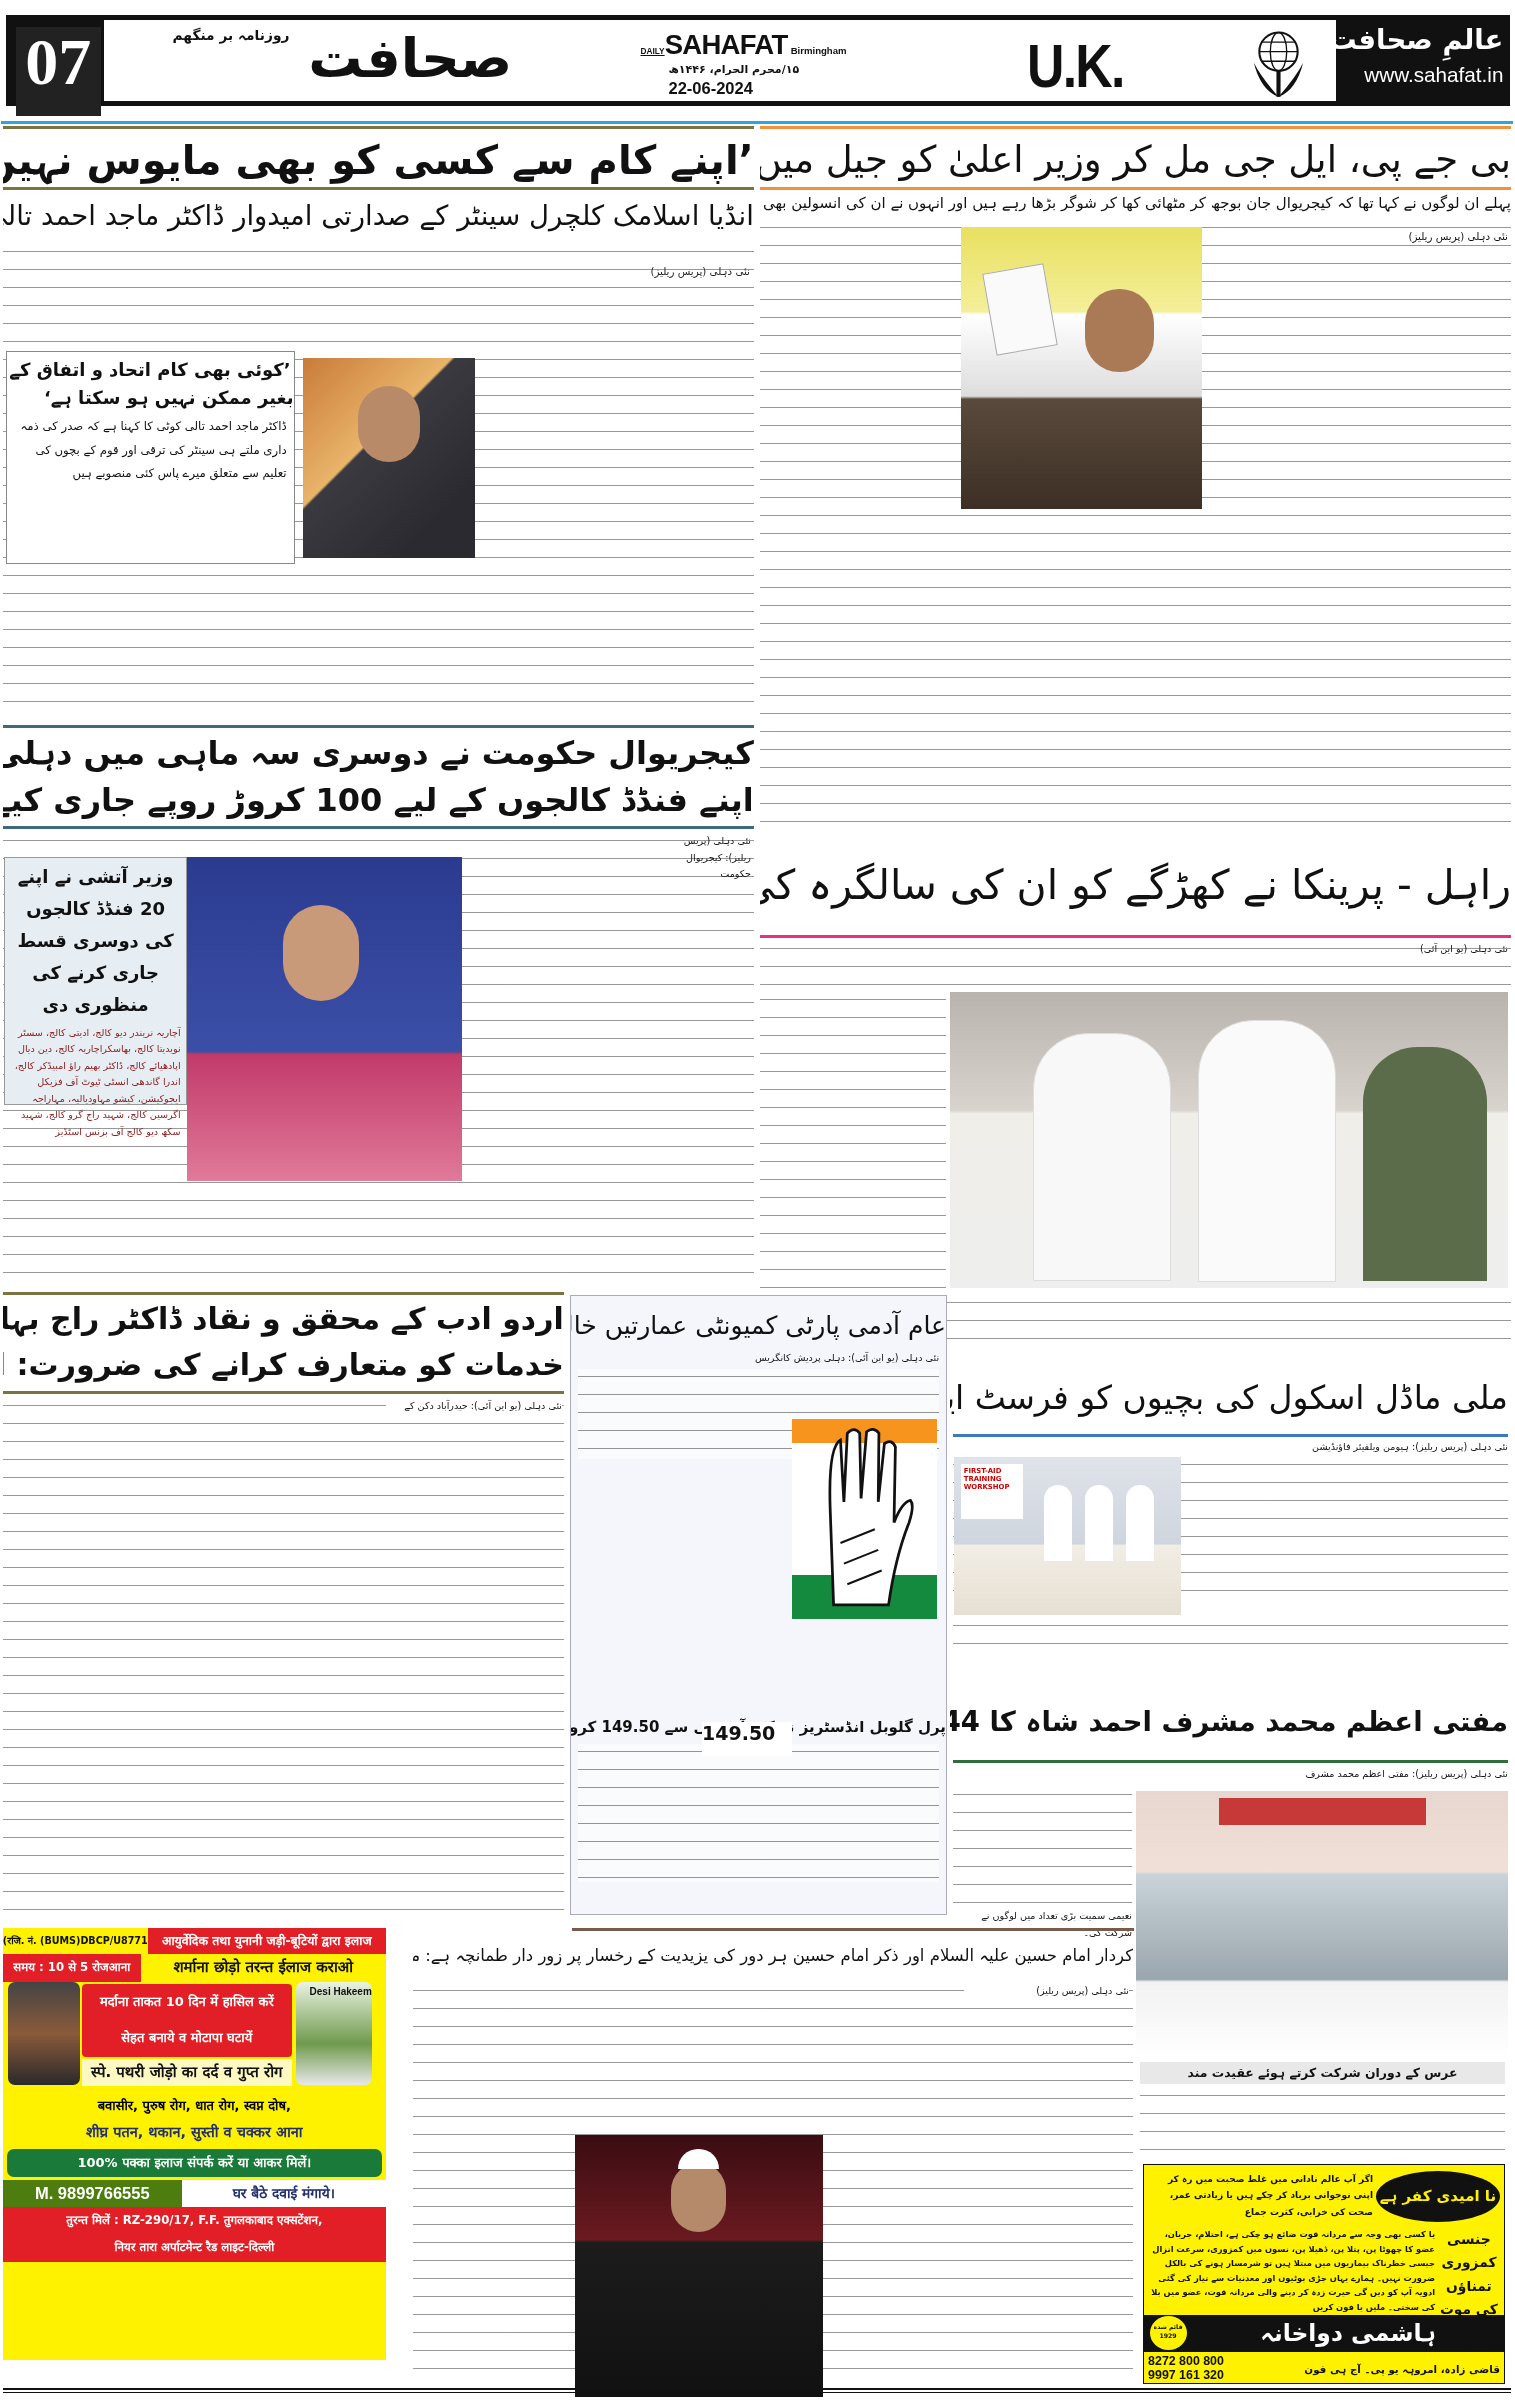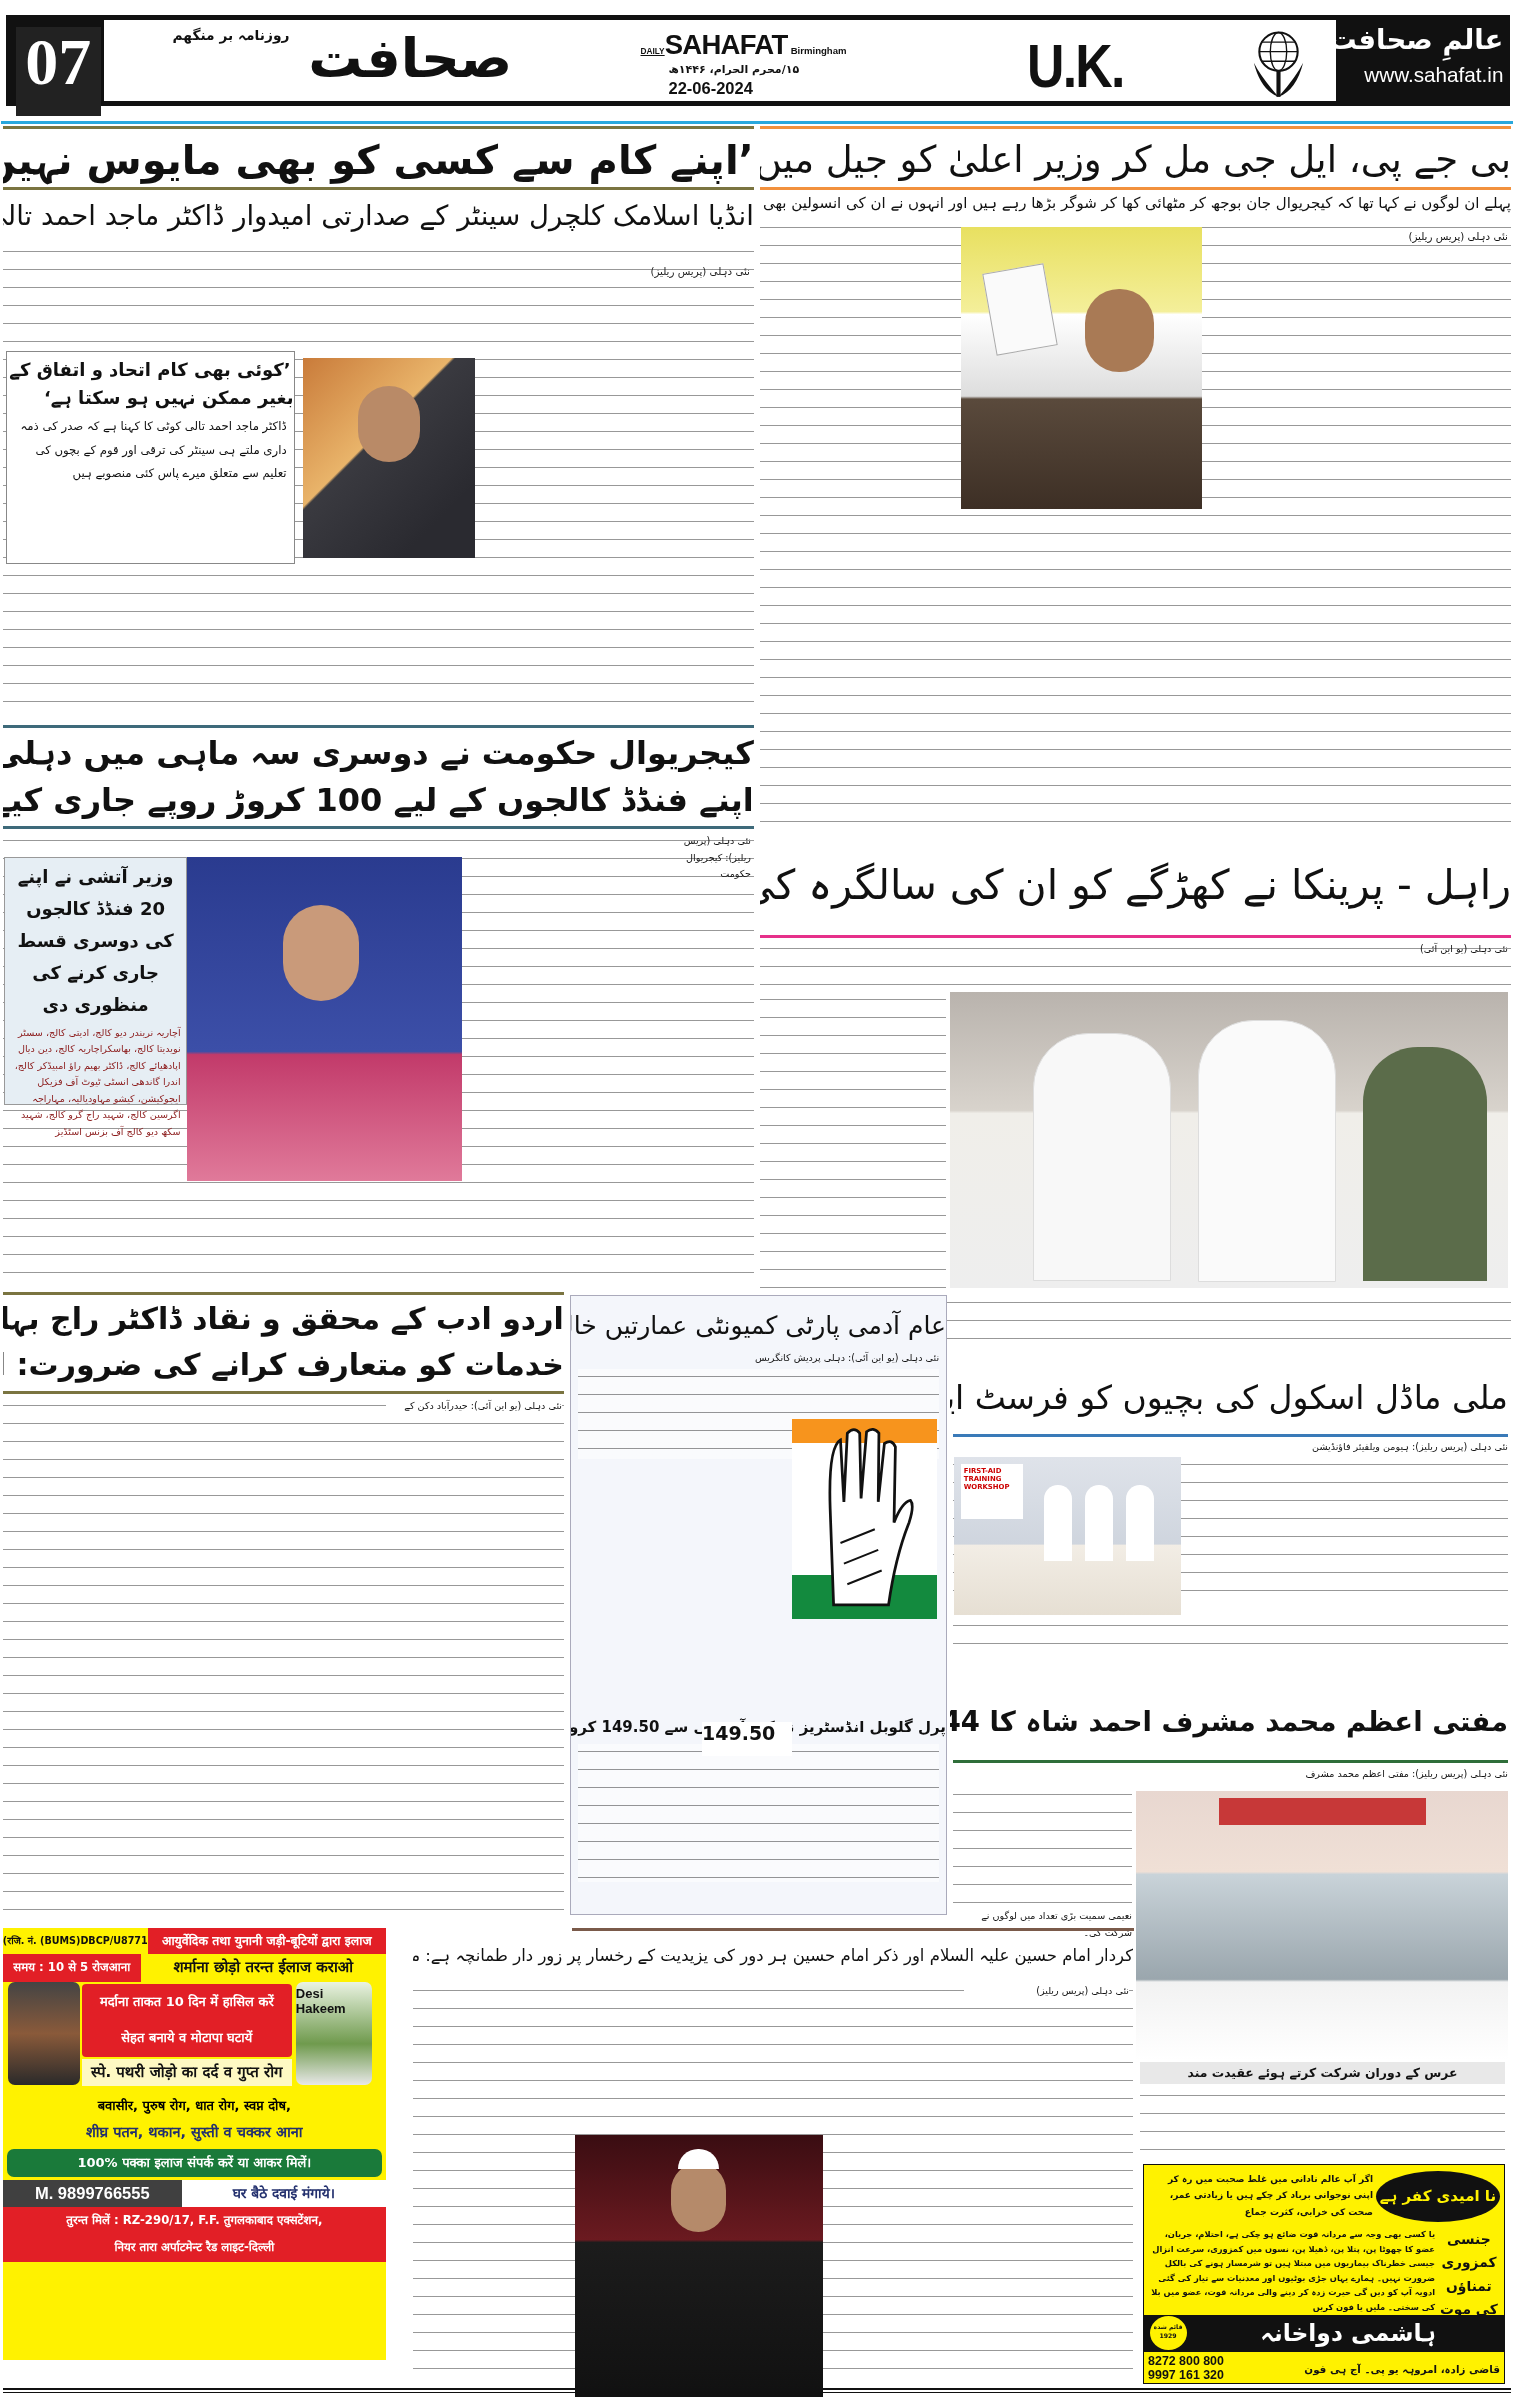--- a/index.html
+++ b/index.html
@@ -188,28 +188,28 @@
     <div class="hindi" style="flex:1;font-size:15px;line-height:27.5px">शर्माना छोड़ो तरन्त ईलाज कराओ</div>
   </div>
   <div style="position:relative;height:110px">
     <div style="position:absolute;left:5.5px;top:0;width:72px;height:103px;border-radius:6.9px;background:linear-gradient(180deg,#444,#8a5a3a 50%,#2a2a2a)"></div>
     <div style="position:absolute;left:79px;top:2.8px;width:210px;height:73px;background:#e21f26;border-radius:4.1px">
       <div class="hindi" style="color:#fff;font-size:13px;line-height:36px">मर्दाना ताकत 10 दिन में हासिल करें</div>
       <div class="hindi" style="color:#fff;font-size:13px;line-height:36px">सेहत बनाये व मोटापा घटायें</div>
     </div>
     <div class="hindi" style="position:absolute;left:79px;top:77px;width:210px;font-size:15px;line-height:27.5px;background:#fef9c3">स्पे. पथरी जोड़ो का दर्द व गुप्त रोग</div>
     <div style="position:absolute;left:293px;top:0;width:76px;height:103px;border-radius:6.9px;background:linear-gradient(180deg,#eaf3e2,#6f9a4d 60%,#e8e8e8)">
-      <div style="font-size:13px;font-weight:bold;text-align:left;padding-top:4.1px;font-family:'Liberation Sans',sans-serif">Desi Hakeem</div>
+      <div style="font-size:10px;font-weight:bold;text-align:right;padding-top:4.1px;font-family:'Liberation Sans',sans-serif">Desi Hakeem</div>
     </div>
   </div>
   <div class="hindi" style="font-size:13px;line-height:27.5px;color:#000000">बवासीर, पुरुष रोग, धात रोग, स्वप्न दोष,</div>
   <div class="hindi" style="font-size:14.5px;line-height:27.5px;color:#23306e">शीघ्र पतन, थकान, सुस्ती व चक्कर आना</div>
   <div class="hindi" style="margin:2.8px 4.1px;background:#1a7a3a;color:#fff;border-radius:6.9px;font-size:13px;line-height:27.5px">100% पक्का इलाज संपर्क करें या आकर मिलें।</div>
   <div style="display:flex;height:27.5px;background:#fff">
-    <div class="hindi" style="width:179px;background:#404040;color:#fff;font-size:16.5px;line-height:27.5px;font-family:'Liberation Sans',sans-serif">M. 9899766555</div>
+    <div class="hindi" style="width:179px;background:#4d7c0f;color:#fff;font-size:16.5px;line-height:27.5px;font-family:'Liberation Sans',sans-serif">M. 9899766555</div>
     <div class="hindi" style="flex:1;color:#23306e;font-size:13.8px;line-height:27.5px">घर बैठे दवाई मंगाये।</div>
   </div>
   <div style="background:#e21f26;height:55px">
     <div class="hindi" style="color:#fff;font-size:11.7px;line-height:27.5px">तुरन्त मिलें : RZ-290/17, F.F. तुगलकाबाद एक्सटेंशन,</div>
     <div class="hindi" style="color:#fff;font-size:11.7px;line-height:25px">नियर तारा अर्पाटमेन्ट रैड लाइट-दिल्ली</div>
   </div>
 </div>
 
 <div class="abs ad" style="left:1143px;top:2164px;width:362px;height:220px;background:#fff200;border:1.4px solid #111">
   <div style="position:absolute;right:4.1px;top:5.5px;width:124px;height:51px;background:#111;color:#fff200;border-radius:50%;font-size:15px;font-weight:bold;text-align:center;line-height:51px;direction:rtl">نا امیدی کفر ہے</div>

